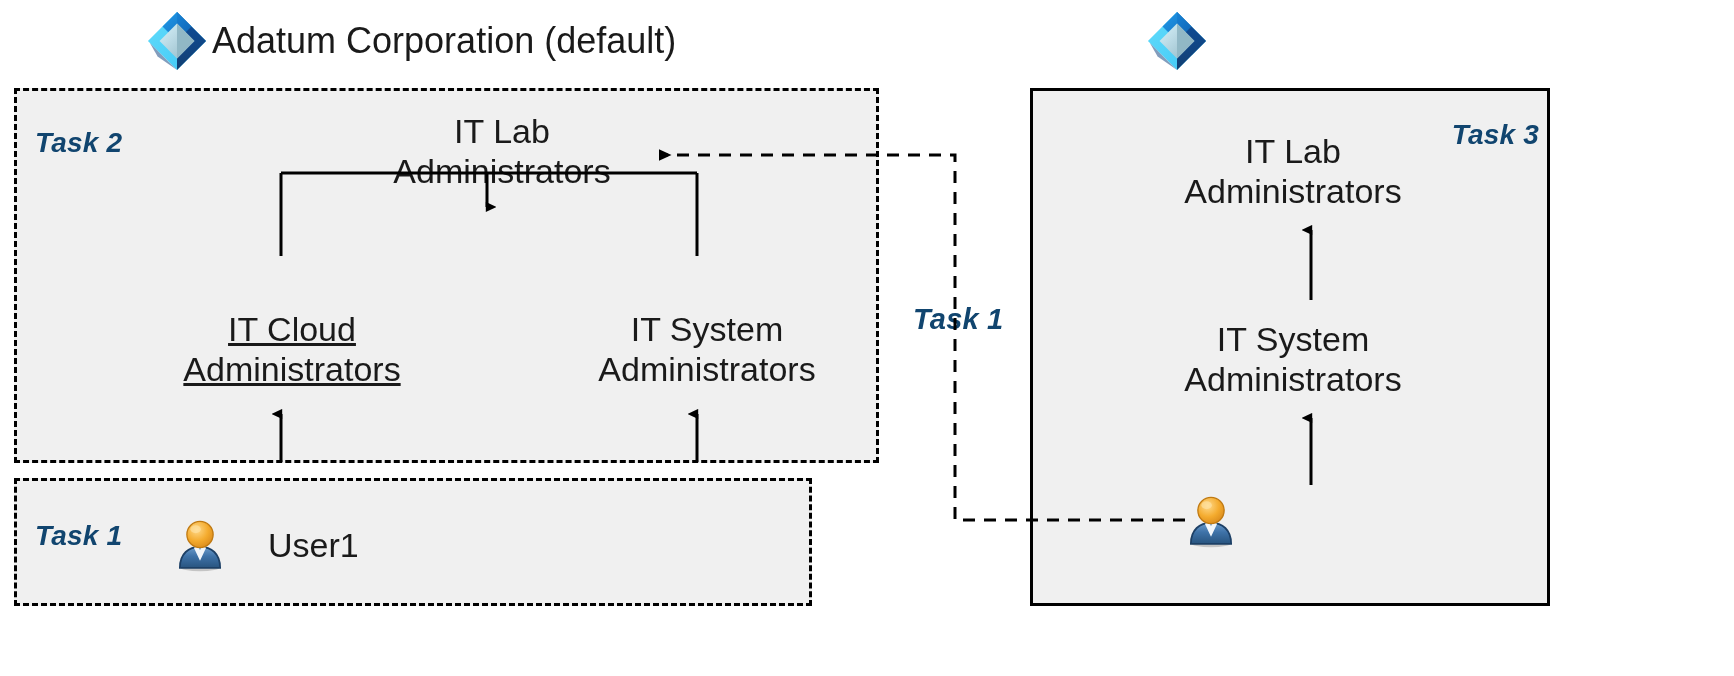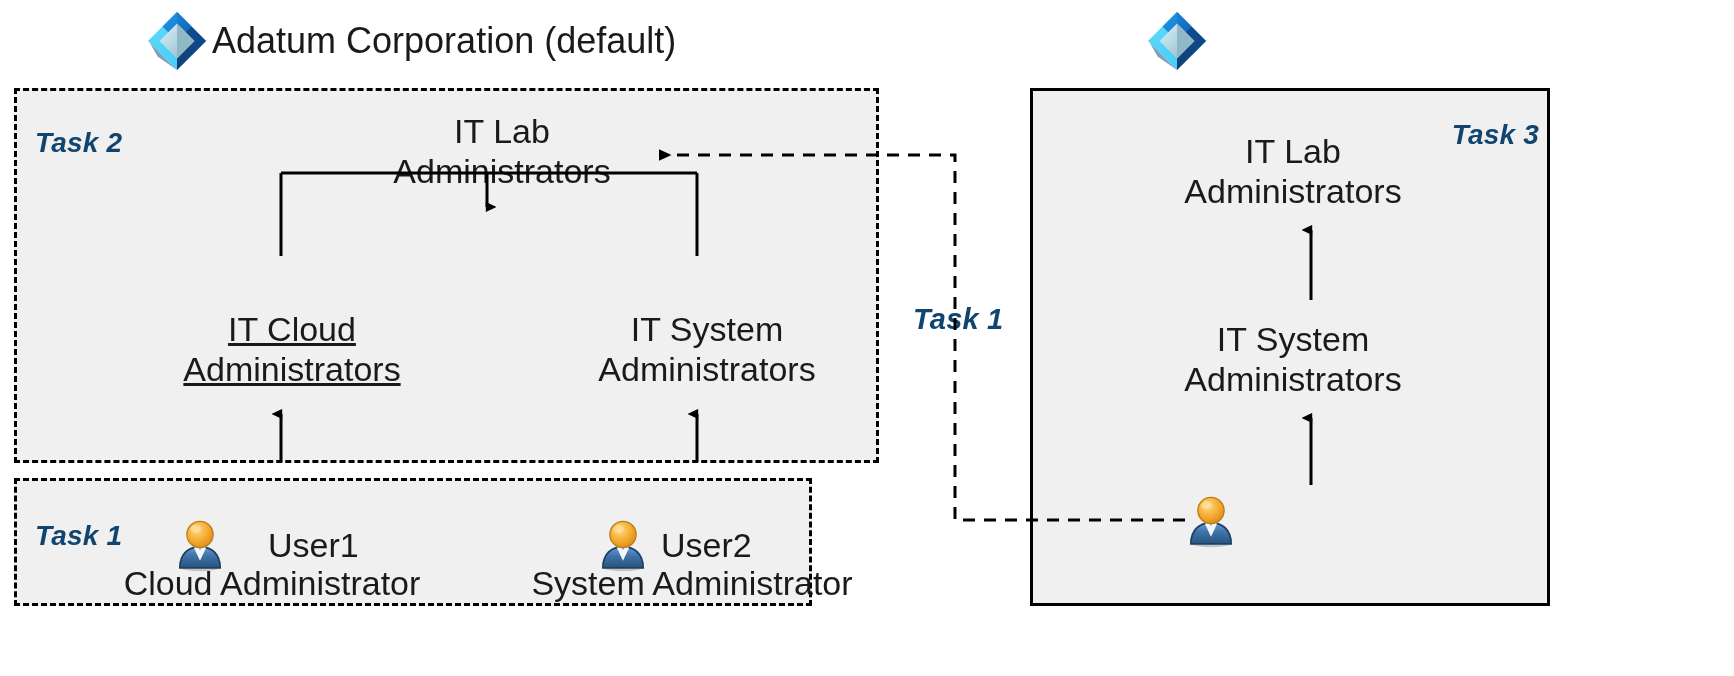--- a/index.html
+++ b/index.html
@@ -137,34 +137,21 @@
         <ellipse cx="32" cy="57" rx="23" ry="5" fill="#000" opacity="0.18"></ellipse>
         <path d="M9 58 C9 42 19 34 32 34 C45 34 55 42 55 58 Z" fill="url(#ub2)"></path>
         <path d="M9 58 C9 42 19 34 32 34 C45 34 55 42 55 58 Z" fill="none" stroke="#1d4066" stroke-width="2"></path>
         <path d="M25 35 L32 50 L39 35 L34 33 L32 38 L30 33 Z" fill="#f2f6fa"></path>
         <circle cx="32" cy="20" r="15" fill="url(#uh)" stroke="#c07a12" stroke-width="1.5"></circle>
         <ellipse cx="27" cy="14" rx="6" ry="4.5" fill="#ffe4a8" opacity="0.6"></ellipse>
       </svg>
       <div class="user-name">User1</div>
     </div>
 
-    <div class="user-row" style="left:578px;top:36px;">
-      <svg class="user-icon" viewBox="0 0 64 64">
-        <ellipse cx="32" cy="57" rx="23" ry="5" fill="#000" opacity="0.18"></ellipse>
-        <path d="M9 58 C9 42 19 34 32 34 C45 34 55 42 55 58 Z" fill="url(#ub2)"></path>
-        <path d="M9 58 C9 42 19 34 32 34 C45 34 55 42 55 58 Z" fill="none" stroke="#1d4066" stroke-width="2"></path>
-        <path d="M25 35 L32 50 L39 35 L34 33 L32 38 L30 33 Z" fill="#f2f6fa"></path>
-        <circle cx="32" cy="20" r="15" fill="url(#uh)" stroke="#c07a12" stroke-width="1.5"></circle>
-        <ellipse cx="27" cy="14" rx="6" ry="4.5" fill="#ffe4a8" opacity="0.6"></ellipse>
-      </svg>
-      <div class="user-name">User2</div>
-    </div>
-
-    <div class="user-role" style="left:95px;top:85px;width:320px;">Cloud Administrator</div>
-    <div class="user-role" style="left:500px;top:85px;width:350px;">System Administrator</div>
+
   </div>
 
   <div class="panel solid" style="left:1030px;top:88px;width:520px;height:518px;">
     <div class="task-label" style="right:8px;top:30px;">Task 3</div>
 
     <div class="node" style="left:120px;top:40px;width:280px;">
       <div>IT Lab</div>
       <div>Administrators</div>
     </div>
 

